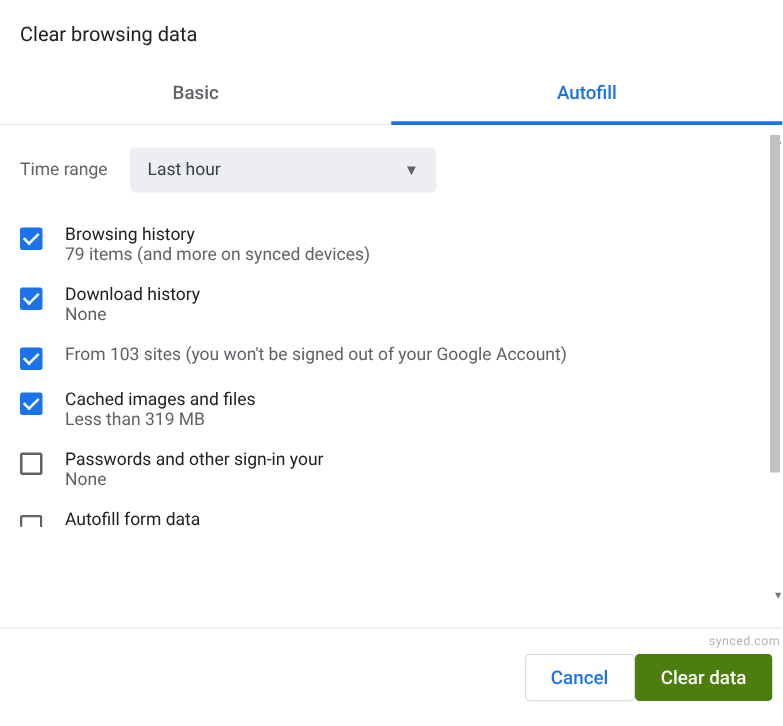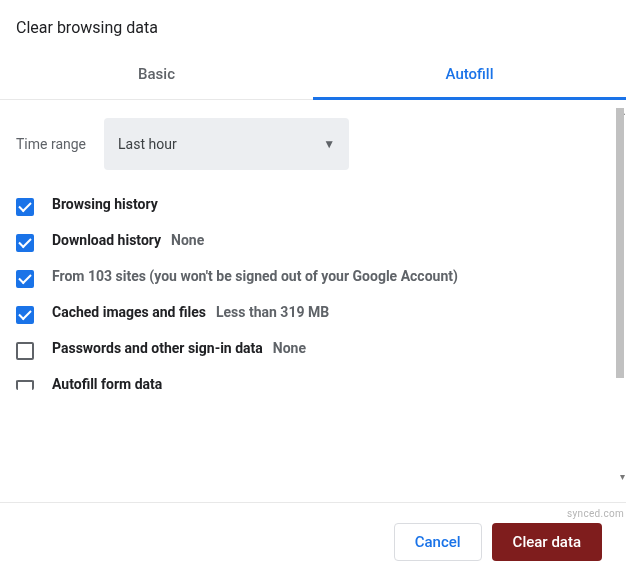--- a/index.html
+++ b/index.html
@@ -77,21 +77,21 @@
       padding: 18px 16px;
       gap: 18px;
     }
     .time-label {
       font-size: 14px;
       color: #5f6368;
     }
     .dropdown {
       background: #eceef1;
       border-radius: 4px;
-      height: 52px;
+      height: 36px;
       width: 245px;
       display: flex;
       align-items: center;
       justify-content: space-between;
       padding: 0 14px;
       cursor: pointer;
     }
     .dropdown-text {
       font-size: 14px;
       color: #3c4043;
@@ -130,23 +130,22 @@
       content: "";
       width: 10px;
       height: 5px;
       border-left: 2px solid #fff;
       border-bottom: 2px solid #fff;
       transform: rotate(-45deg);
       margin-top: -3px;
     }
     .item-text {
       display: flex;
-      flex-direction: row;
-      gap: 10px;
-      font-weight: bold;
+      flex-direction: column;
+      gap: 0;
     }
     .item-title {
       font-size: 14px;
       color: #202124;
     }
     .item-sub {
       font-size: 14px;
       color: #5f6368;
     }
     .item.partial {
@@ -155,42 +154,41 @@
     }
     .item.partial .checkbox {
       margin-top: 4px;
     }
     .footer {
       position: absolute;
       bottom: 0;
       left: 0;
       right: 0;
       border-top: 1px solid #e8e8e8;
-      padding: 20px 24px;
+      padding: 20px 8px;
       display: flex;
       justify-content: flex-end;
-      gap: 10px;
       background: #fff;
     }
     .btn {
       border-radius: 4px;
       padding: 9px 20px;
       font-size: 15px;
       font-weight: 500;
       cursor: pointer;
       border: 1px solid transparent;
       font-family: inherit;
     }
     .btn-cancel {
       background: #fff;
       border: 1px solid #dadce0;
       color: #1a73e8;
     }
     .btn-primary {
-      background: #7f1d1d;
+      background: #4d7c0f;
       color: #fff;
     }
     .watermark {
       position: absolute;
       right: 2px;
       bottom: 62px;
       font-size: 10px;
       color: #b5b5b5;
       letter-spacing: 0.3px;
     }
@@ -213,20 +211,21 @@
       <span class="dropdown-arrow">▼</span>
     </div>
   </div>
 
   <div class="items-list">
 
     <div class="item">
       <div class="checkbox checked"></div>
       <div class="item-text">
         <span class="item-title">Browsing history</span>
+        <span class="item-sub">79 items (and more on synced devices)</span>
       </div>
     </div>
 
     <div class="item">
       <div class="checkbox checked"></div>
       <div class="item-text">
         <span class="item-title">Download history</span>
         <span class="item-sub">None</span>
       </div>
     </div>
@@ -242,21 +241,21 @@
       <div class="checkbox checked"></div>
       <div class="item-text">
         <span class="item-title">Cached images and files</span>
         <span class="item-sub">Less than 319 MB</span>
       </div>
     </div>
 
     <div class="item">
       <div class="checkbox"></div>
       <div class="item-text">
-        <span class="item-title">Passwords and other sign-in data</span>
+        <span class="item-title">Passwords and other sign-in your</span>
         <span class="item-sub">None</span>
       </div>
     </div>
 
     <div class="item partial">
       <div class="checkbox" style="height:10px; border-bottom:none;"></div>
       <div class="item-text">
         <span class="item-title">Autofill form data</span>
       </div>
     </div>

